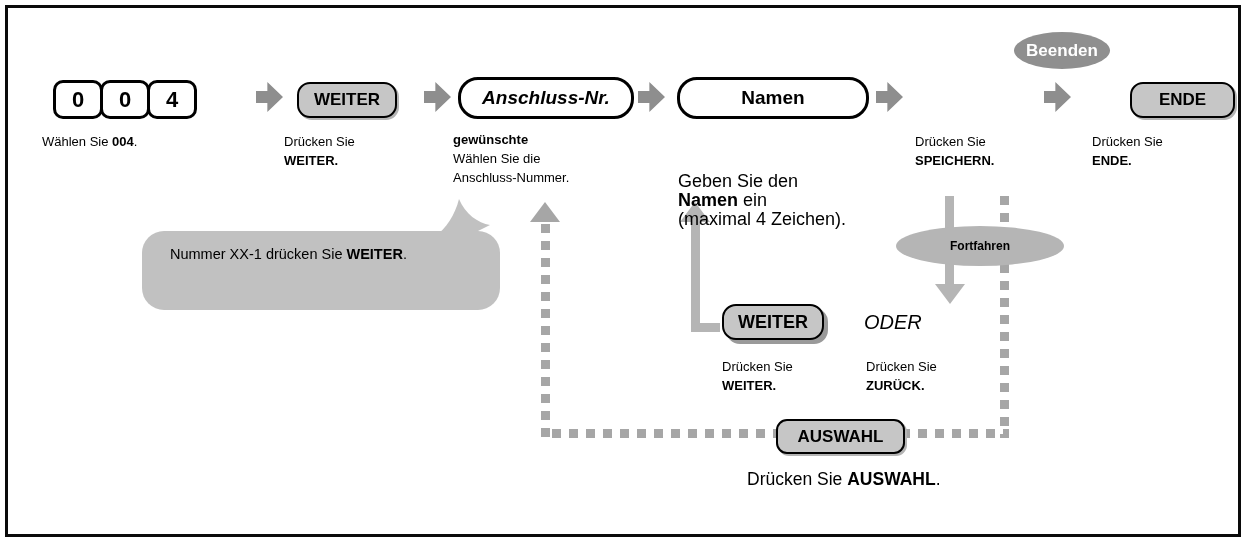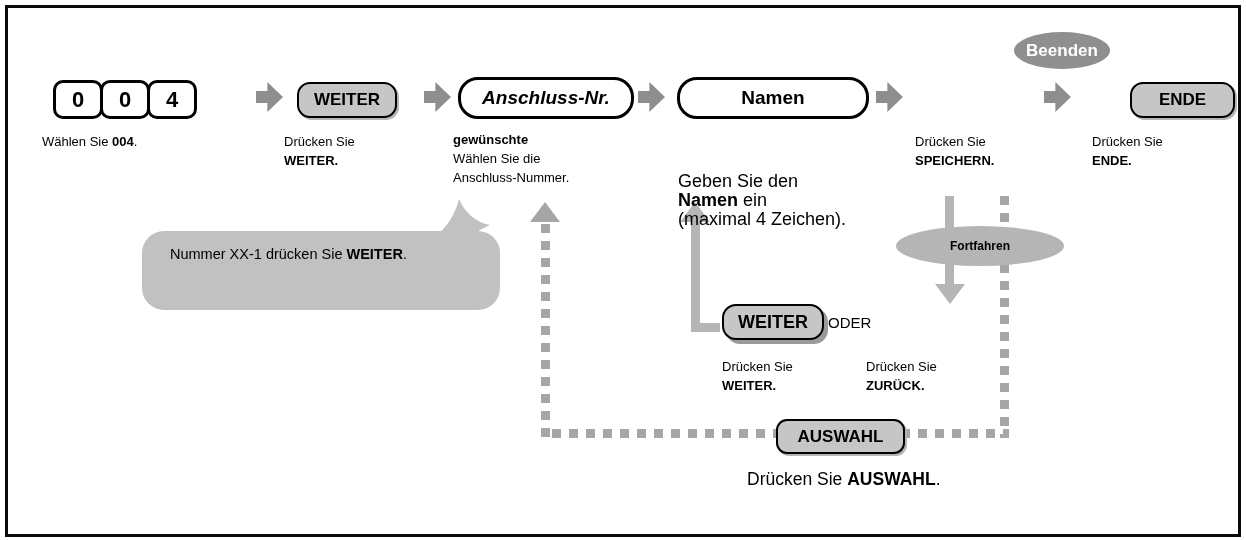--- a/index.html
+++ b/index.html
@@ -118,21 +118,21 @@
   <svg class="bubble-tail" width="70" height="42">
     <path d="M6 40 C 18 32, 27 18, 31 2 C 37 17, 50 26, 62 28 L 34 42 Z" fill="#c1c1c1"></path>
   </svg>
   <div class="bubble">
     <div><span>Nummer XX-1 drücken Sie </span><b>WEITER</b><span>.</span></div>
   </div>
 
   <div class="ellipse light" style="left:896px;top:226px;width:168px;height:40px;">Fortfahren</div>
 
   <div class="btn shadowed" style="left:722px;top:304px;width:98px;height:32px;">WEITER</div>
-  <div class="cap" style="left:828px;top:313px;font-size:15px;">ODER</div>
+  <div class="cap" style="left:864px;top:313px;font-size:20px;font-style:italic;">ODER</div>
 
   <div class="cap" style="left:722px;top:357px;">
     <div>Drücken Sie</div>
     <div style="font-weight:bold">WEITER.</div>
   </div>
   <div class="cap" style="left:866px;top:357px;">
     <div>Drücken Sie</div>
     <div style="font-weight:bold">ZURÜCK.</div>
   </div>
 

